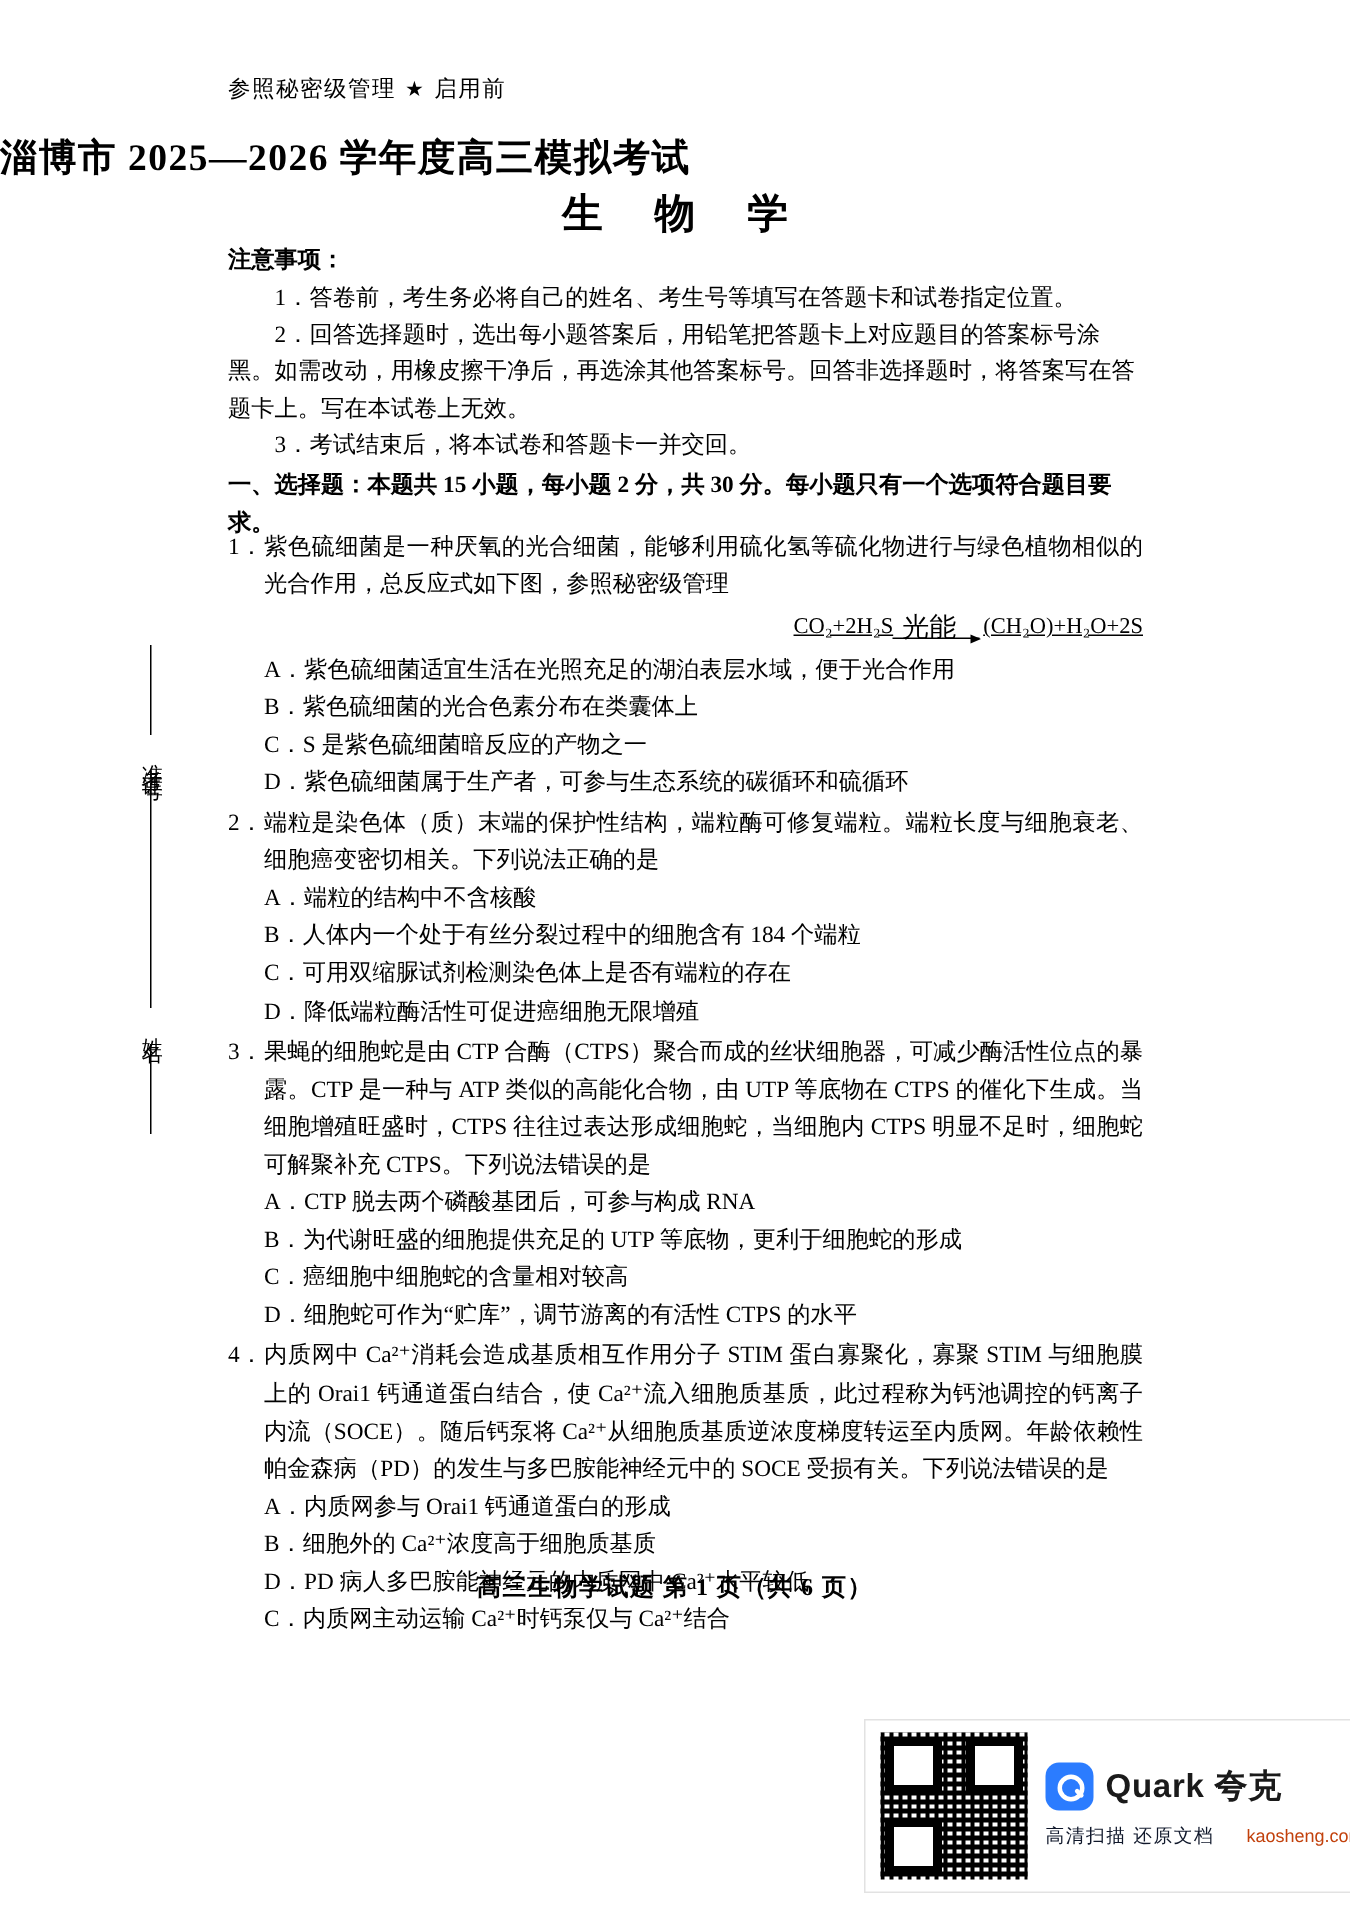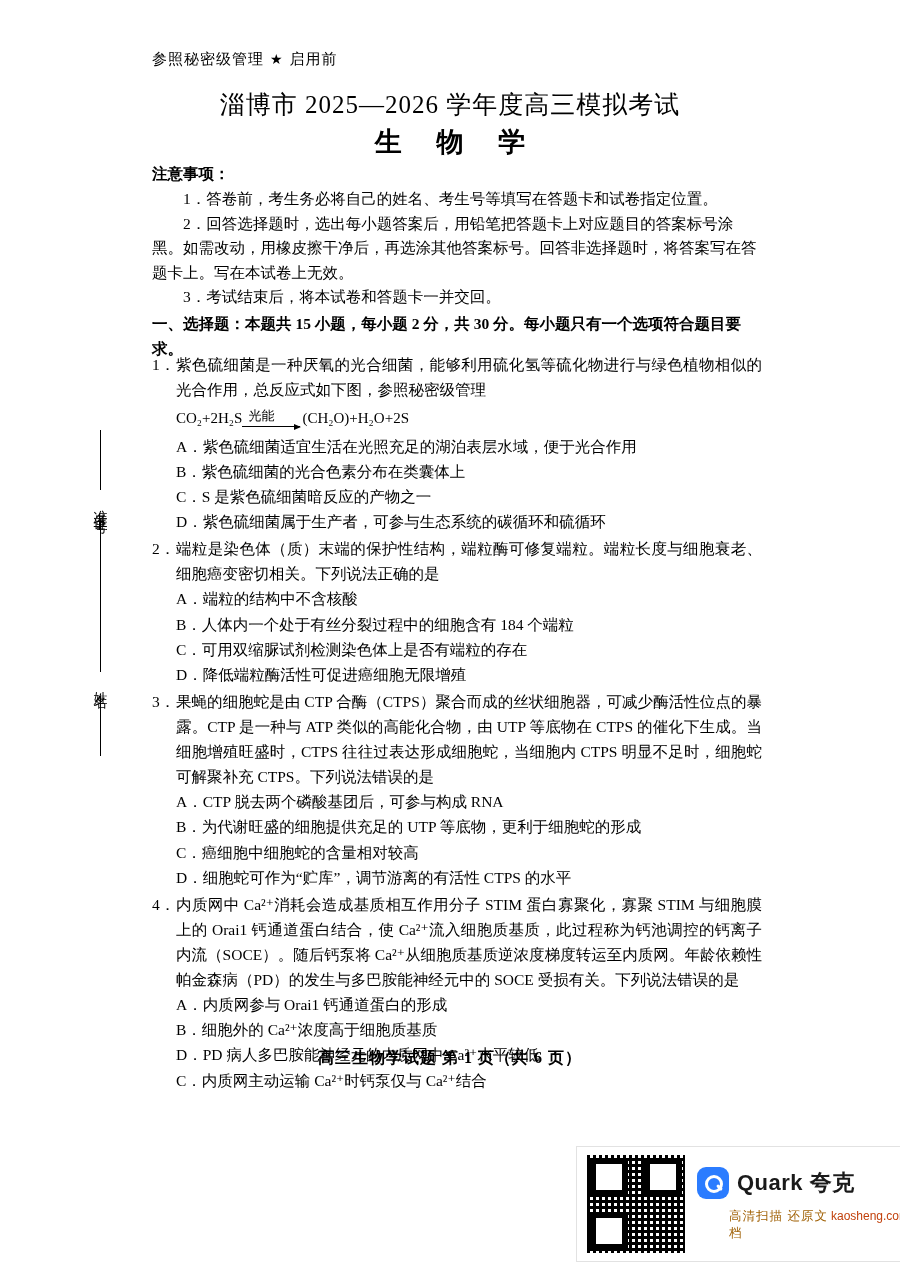--- a/index.html
+++ b/index.html
@@ -54,23 +54,23 @@
     top: 50px;
     font-size: 15px;
     letter-spacing: 1px;
   }
   .secret-line .star { font-size: 14px; padding: 0 6px; }
 
   .doc-title {
     position: absolute;
     left: 0; right: 0;
     top: 88px;
-    text-align: center;
+    text-align: left;
     font-size: 25px;
-    font-weight: normal;
+    font-weight: bold;
     letter-spacing: 1px;
   }
   .subject-title {
     position: absolute;
     left: 0; right: 0;
     top: 124px;
     text-align: center;
     font-size: 27px;
     font-weight: bold;
     letter-spacing: 14px;
@@ -125,37 +125,38 @@
     text-align: left;
   }
   .q-body {
     flex: 1 1 auto;
   }
   .q-stem { text-align: justify; }
   .opt { white-space: nowrap; }
 
   
   .formula {
-    text-align: left;
+    text-align: right;
     margin: 4px 0 3px 0;
     font-size: 15px;
     white-space: nowrap;
+    text-decoration: underline;
   }
   .formula .arrow-wrap {
     display: inline-block;
     position: relative;
     vertical-align: middle;
     width: 60px;
     height: 22px;
   }
   .formula .arrow-label {
     position: absolute;
     top: -4px;
     left: 6px;
-    font-size: 13px;
+    font-size: 18px;
   }
   .formula .arrow-line {
     position: absolute;
     bottom: 4px;
     left: 0;
     width: 58px;
     height: 0;
     border-top: 1px solid #000;
   }
   .formula .arrow-head {
@@ -269,23 +270,22 @@
   }
   .quark-sub {
     margin-top: 9px;
     display: flex;
     align-items: baseline;
     justify-content: space-between;
     font-family: "Liberation Sans", sans-serif;
   }
   .quark-sub-cn {
     font-size: 12.5px;
-    color: #a16207;
+    color: #0f172a;
     letter-spacing: 1px;
-    margin-left: 32px;
   }
   .quark-sub-url {
     font-size: 12px;
     color: #c2410c;
   }
   .ghost-text {
     position: absolute;
     left: 690px;
     top: 1222px;
     font-size: 19px;

